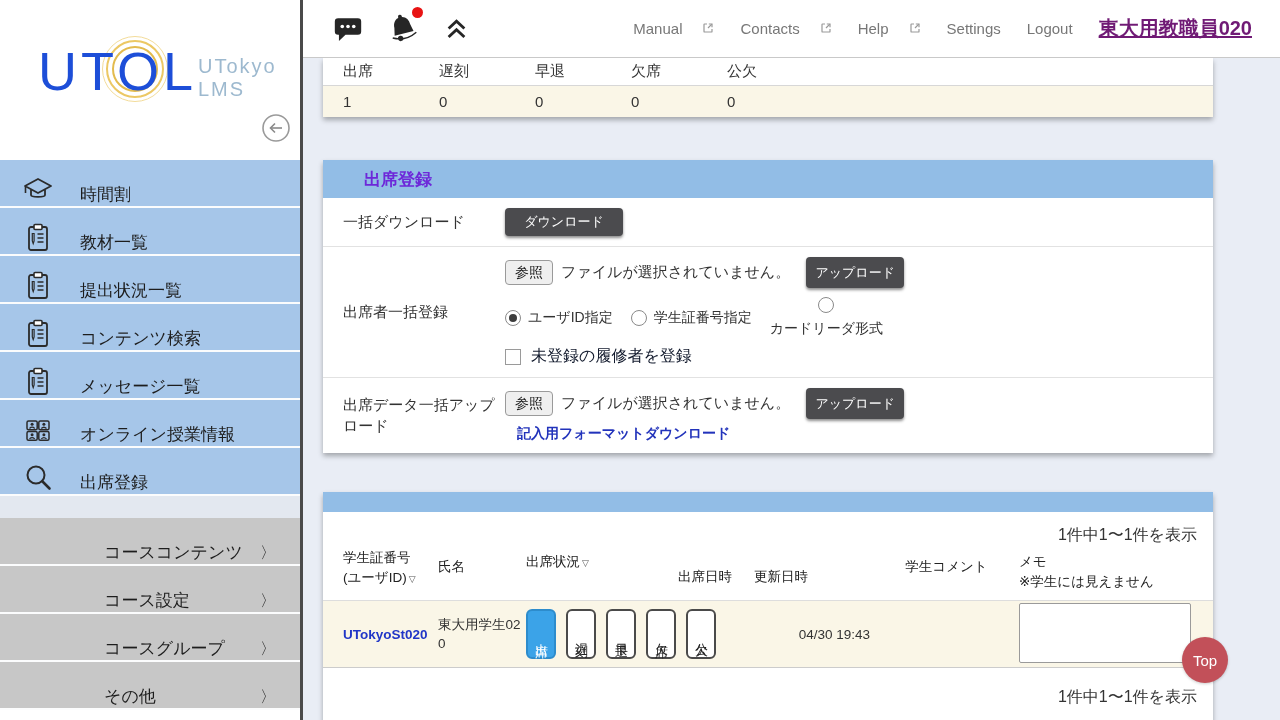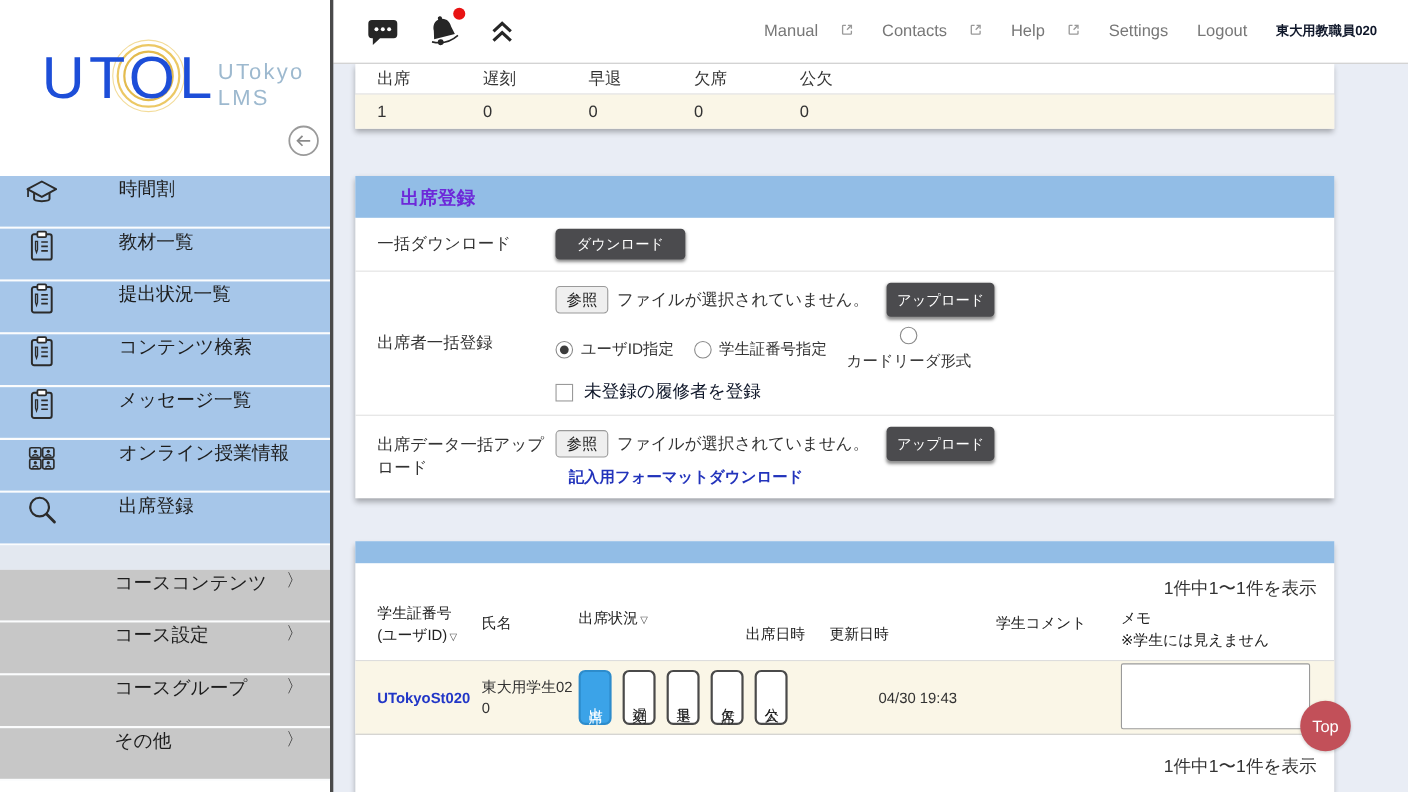--- a/index.html
+++ b/index.html
@@ -15,38 +15,38 @@
   .logo-rings::before { content:""; position:absolute; left:4px; top:4px; right:4px; bottom:4px;
     border-radius:50%; border:2px solid #e3bb4e; }
   .logo-rings::after { content:""; position:absolute; left:-6px; top:-6px; right:-6px; bottom:-6px;
     border-radius:50%; border:1.5px solid #f3dc9a; }
   .logo-text { position:absolute; left:38px; top:40px; font-size:54px; font-weight:200;
     letter-spacing:4px; color:#1d4ed8; }
   .logo-sub { position:absolute; left:198px; top:55px; font-size:20px; line-height:1.15;
     letter-spacing:2px; color:#9db9cf; }
   .collapse-btn { position:absolute; left:261px; top:113px; width:30px; height:30px; cursor:pointer; }
   .menu { width:300px; }
-  .menu-item { display:flex; align-items:flex-start; height:48px; background:#a6c6e9;
-    border-bottom:2px solid #fbfcfd; cursor:pointer;gap:28px; }
+  .menu-item { display:flex; align-items:flex-end; height:48px; background:#a6c6e9;
+    border-bottom:2px solid #fbfcfd; cursor:pointer; }
   .menu-item .mi-icon { width:32px; height:32px; margin-left:22px; flex:0 0 32px; }
   .menu-item .mi-label { margin-left:26px; font-size:17px; color:#1d1d1d; }
   .menu-spacer { height:22px; background:#e3e8f0; }
   .menu-item.gray { background:#c7c7c7; height:48px; position:relative;padding-left:24px; }
   .menu-item.gray .mi-label { margin-left:80px; }
   .menu-item.gray .mi-chevron { position:absolute; right:24px; font-size:16px; color:#2c2c2c; }
 
   
   .topbar { position:absolute; left:303px; top:0; width:977px; height:58px; background:#fff;
     border-bottom:1px solid #c9c9c9; display:flex; align-items:center; z-index:4; }
   .topbar-icons { display:flex; align-items:center; gap:22px; margin-left:30px; }
   .tb-iconbtn { position:relative; cursor:pointer; display:flex; align-items:center; }
   .topbar-links { margin-left:auto; display:flex; align-items:center; gap:26px; padding-right:28px; }
   .tb-link { font-size:15px; color:#777; text-decoration:none; cursor:pointer; display:flex;
     align-items:center; gap:20px; }
-  .tb-user { font-size:12px; font-weight:bold; color:#0f172a; }
+  .tb-user { font-size:20px; font-weight:bold; color:#701a75;text-decoration:underline; }
 
   
   .main { position:absolute; left:303px; top:58px; width:977px; height:662px; background:#e9edf5; }
   .card { position:relative; margin-left:20px; width:890px; background:#fff;
     box-shadow:0 3px 5px rgba(0,0,0,0.30); }
 
   
   .summary-head { display:flex; align-items:center; height:28px; padding-left:20px;
     border-bottom:1px solid #d7d7d7; }
   .summary-head .scol { width:96px; font-size:15px; color:#333; }

